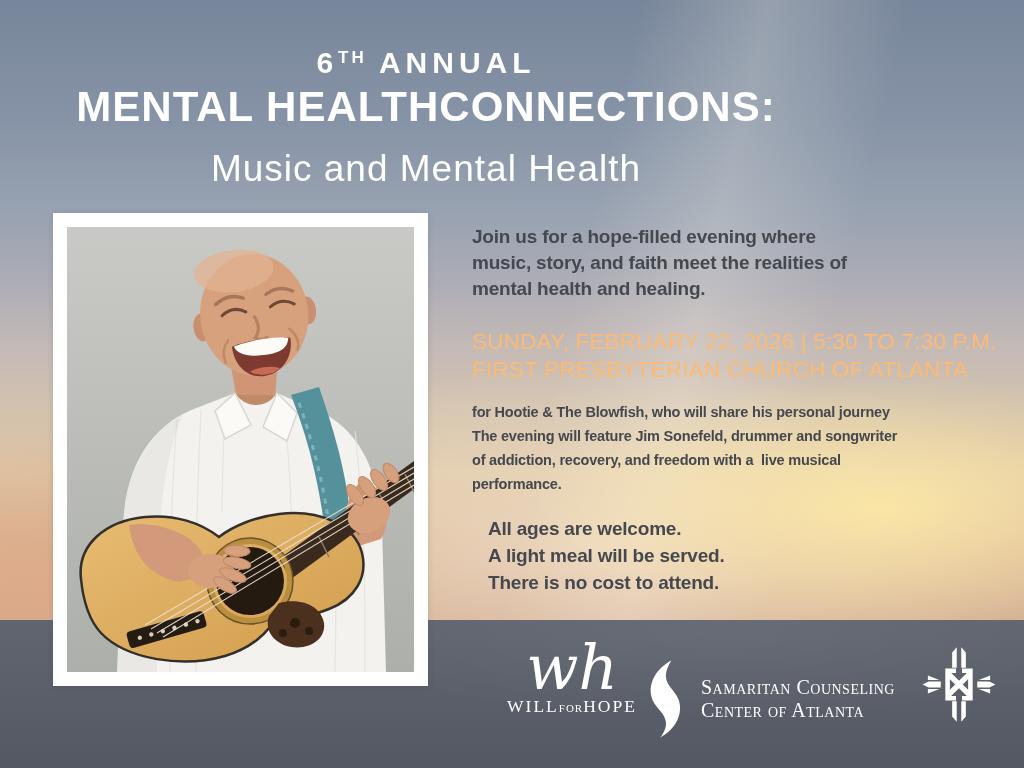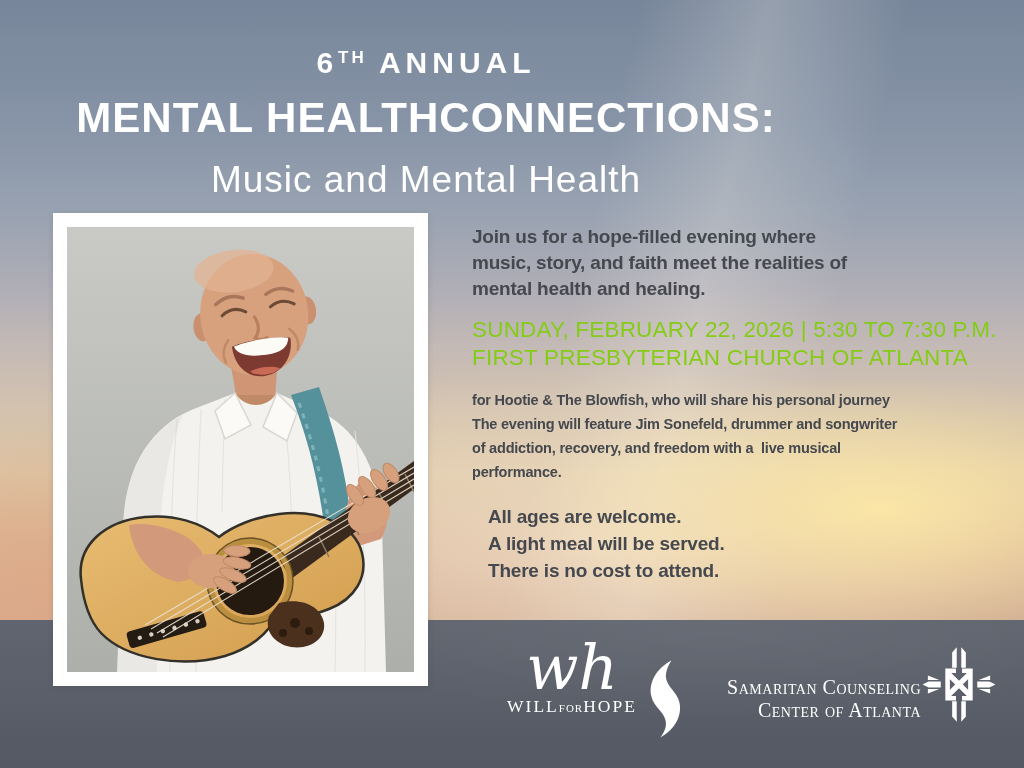--- a/index.html
+++ b/index.html
@@ -22,45 +22,45 @@
   .footer-bar{
     position:absolute;left:0;top:620px;width:1024px;height:148px;
     background:
       radial-gradient(ellipse 600px 120px at 70% 10%, rgba(255,255,255,0.05), rgba(255,255,255,0) 70%),
       linear-gradient(180deg,#60656f 0%,#5a5f69 50%,#545862 100%);
   }
   
   .title{position:absolute;left:0;top:46px;width:852px;text-align:center;color:#ffffff;}
   .t1{font-size:30px;font-weight:700;letter-spacing:5px;}
   .t1 .sup{font-size:17px;vertical-align:10px;letter-spacing:3px;}
-  .t2{font-size:42px;font-weight:700;letter-spacing:1px;margin-top:14px;}
+  .t2{font-size:42px;font-weight:700;letter-spacing:1px;margin-top:3px;}
   .t3{font-size:37px;font-weight:300;letter-spacing:1px;margin-top:17px;}
   
   .photo-frame{
     position:absolute;left:53px;top:213px;width:375px;height:473px;
     background:#ffffff;box-sizing:border-box;padding:14px;
     box-shadow:0 1px 6px rgba(60,60,70,0.18);
   }
   .photo-frame svg{display:block;width:347px;height:445px;}
   
   .content{position:absolute;left:472px;top:224px;width:548px;color:#45484e;}
   .intro{font-size:19px;font-weight:700;line-height:26px;letter-spacing:-0.2px;}
-  .when{margin-top:14px;color:#84cc16;font-size:22.5px;font-weight:400;line-height:28px;letter-spacing:0.2px;}
+  .when{margin-top:26px;color:#fdba74;font-size:22.5px;font-weight:400;line-height:28px;letter-spacing:0.2px;}
   .details{margin-top:16px;font-size:14.5px;font-weight:700;line-height:24px;letter-spacing:-0.2px;}
   .details div{white-space:pre-wrap;}
   .welcome{margin-top:19px;font-size:19px;font-weight:700;line-height:27px;letter-spacing:-0.2px;margin-left:16px;}
   
   .wfh{position:absolute;left:500px;top:642px;width:144px;text-align:center;color:#fff;}
   .wfh-script{font-family:"DejaVu Serif",serif;font-style:italic;font-size:61px;line-height:52px;font-weight:400;}
   .wfh-name{font-family:"Liberation Serif",serif;font-size:17.5px;letter-spacing:2px;margin-top:2px;white-space:nowrap;}
   .wfh-name .small{font-size:11px;letter-spacing:1px;}
   .scca{position:absolute;left:645px;top:658px;display:flex;align-items:center;color:#fff;}
   .scca-flame{width:40px;height:82px;flex:0 0 auto;}
   .scca-text{
-    margin-left:16px;width:220px;text-align:right;
+    margin-left:16px;width:220px;text-align:left;
     font-family:"Liberation Serif",serif;font-variant:small-caps;
     font-size:20px;line-height:23px;letter-spacing:0.5px;
   }
   .fpc{position:absolute;left:921px;top:645px;width:76px;height:79px;}
 </style>
 </head>
 <body>
 
 <div class="poster">
 

